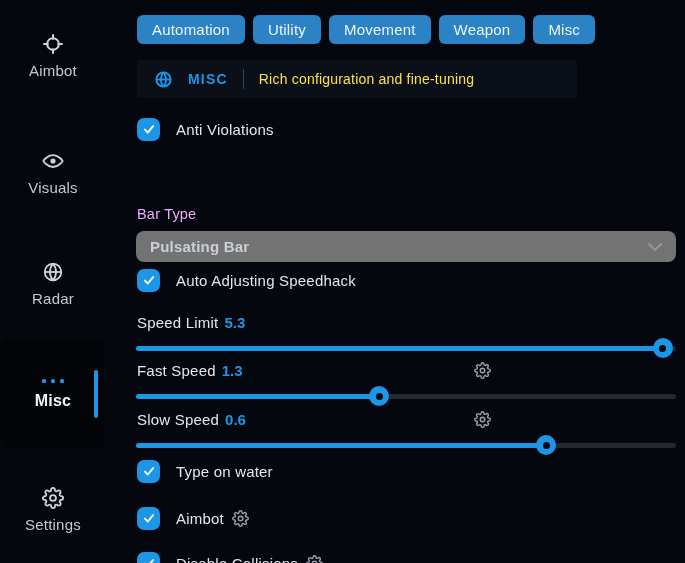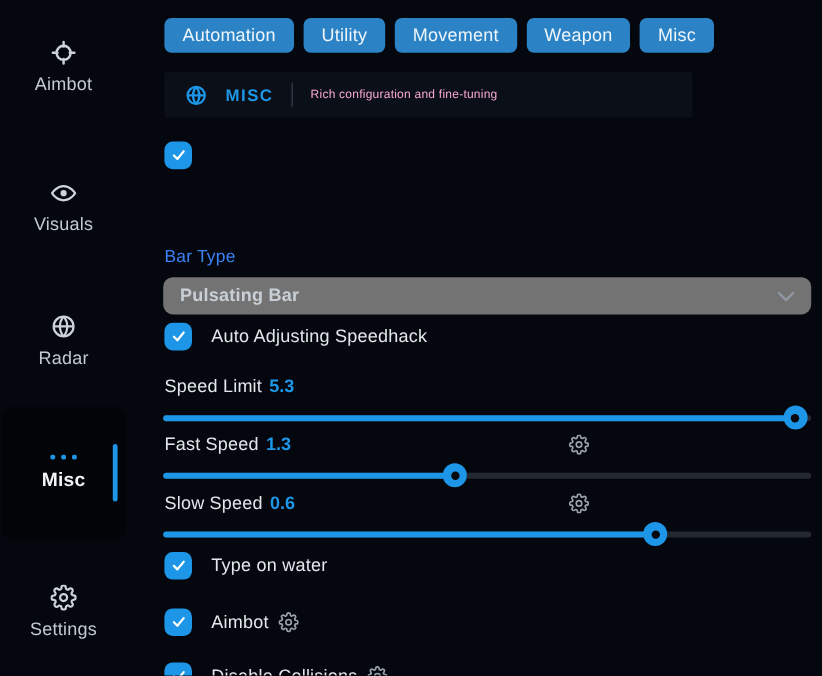--- a/index.html
+++ b/index.html
@@ -21,33 +21,33 @@
   
   #content { position:absolute; left:136px; top:0; width:540px; height:563px; }
 
   .tabs { position:absolute; left:1px; top:15px; display:flex; gap:8px; }
   .tab { border:none; color:#eef5fb; font-family:inherit; font-size:15px; padding:6px 15px; border-radius:6px; cursor:pointer; letter-spacing:.2px; }
 
   .hdr { position:absolute; left:1px; top:60px; width:440px; height:38px; background:#0b0f17; display:flex; align-items:center; padding-left:17px; border-radius:2px; }
   .hdr .h-icon { width:19px; height:19px; }
   .hdr .h-title { font-size:14px; font-weight:bold; letter-spacing:1.2px; margin-left:15px; }
   .hdr .h-div { width:1px; height:20px; background:#39414d; margin:0 15px; }
-  .hdr .h-sub { font-size:10px; color:#f9a8d4; letter-spacing:.2px;text-align:center; }
+  .hdr .h-sub { font-size:14px; color:#fde047; letter-spacing:.2px;text-align:center; }
 
   .chk-row { position:absolute; left:1px; display:flex; align-items:center; height:24px; cursor:pointer; }
   .chk { width:23px; height:23px; border-radius:7px; display:flex; align-items:center; justify-content:center; flex-shrink:0; }
   .chk svg { width:14px; height:14px; }
   .chk-label { margin-left:16px; font-size:15px; color:#e2e7ec; letter-spacing:.2px; }
   .inline-gear { width:17px; height:17px; color:#99a1ab; margin-left:8px; cursor:pointer; }
 
   .msel { position:absolute; left:0; top:163px; width:540px; height:37px; }
   .msel .field { position:absolute; left:0; top:0; width:503px; height:37px; background:#1b212c; border-radius:8px 0 0 8px; display:flex; align-items:center; padding-left:14px; font-size:15px; color:#c9cfd7; cursor:pointer; }
   .msel .dd-btn { position:absolute; right:0; top:0; width:37px; height:37px; border:none; border-radius:0 8px 8px 0; color:#eaf3fa; font-size:12px; cursor:pointer; display:flex; align-items:center; justify-content:center; }
 
-  .plain-label { position:absolute; left:1px; font-size:14.5px; color:#3b82f6; letter-spacing:.2px; }
+  .plain-label { position:absolute; left:1px; font-size:14.5px; color:#f0abfc; letter-spacing:.2px; }
 
   .sel2 { position:absolute; left:0; top:231px; width:540px; height:31px; background:#737373; border-radius:8px; display:flex; align-items:center; justify-content:space-between; padding:0 14px; cursor:pointer; }
   .sel2 .sel2-val { font-size:15px; color:#c9cfd7; font-weight:bold; letter-spacing:.2px; }
   .sel2 svg { width:14px; height:8px; color:#8f97a2; }
 
   .sld-label { position:absolute; left:1px; font-size:15px; color:#e2e7ec; letter-spacing:.2px; }
   .sld-label b { margin-left:6px; letter-spacing:0; }
   .mid-gear { position:absolute; left:338px; width:17px; height:17px; color:#9aa2ac; cursor:pointer; }
   .sld { position:absolute; left:0; width:540px; height:20px; cursor:pointer; }
   .sld .track { position:absolute; left:0; top:8px; width:100%; height:5px; border-radius:3px; background:#232831; }
@@ -154,20 +154,21 @@
       <span class="h-div"></span>
       <span class="h-sub">Rich configuration and fine-tuning</span>
     </div>
 
     <div class="chk-row" style="top:117px">
       <span class="chk accent-bg">
         <svg viewBox="0 0 24 24" fill="none" stroke="#ffffff" stroke-width="3.2" stroke-linecap="round" stroke-linejoin="round">
             <polyline points="5,13 10,18 19,7"></polyline>
           </svg>
       </span>
+      <span class="chk-label">Anti Violations</span>
     </div>
 
 
     <div class="plain-label" style="top:206px">Bar Type</div>
     <div class="sel2">
       <span class="sel2-val">Pulsating Bar</span>
       <svg viewBox="0 0 14 8" fill="none" stroke="currentColor" stroke-width="2" stroke-linecap="round">
           <polyline points="1,1 7,7 13,1"></polyline>
         </svg>
     </div>

